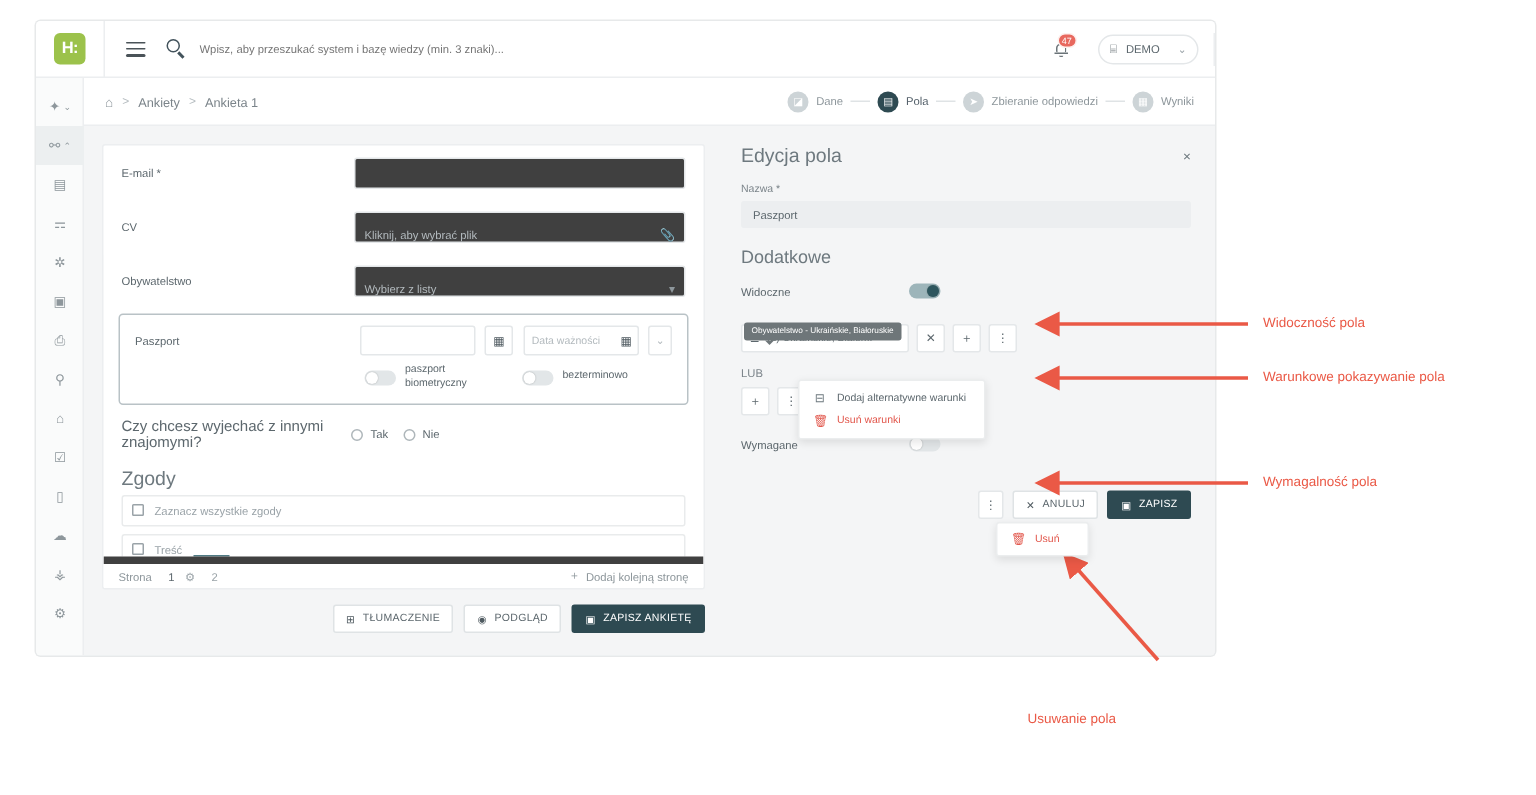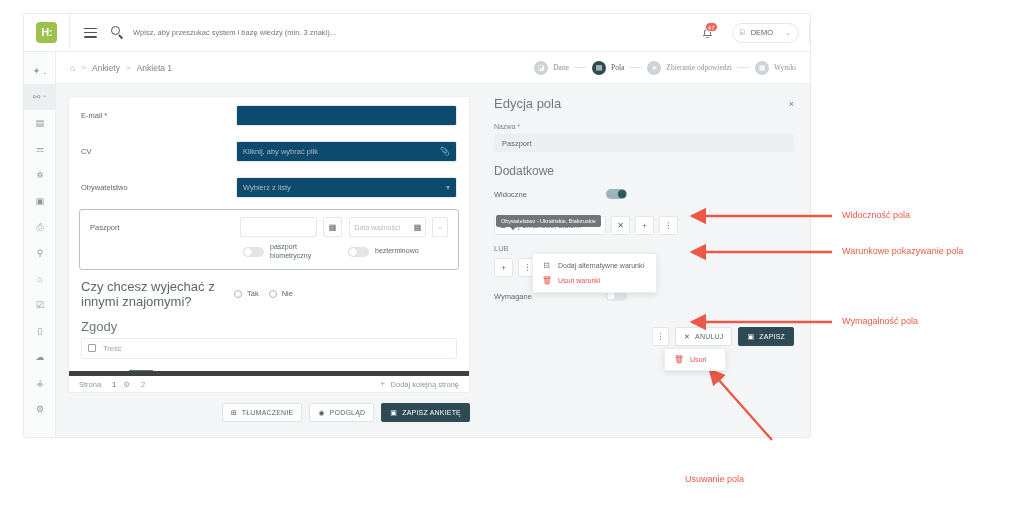--- a/index.html
+++ b/index.html
@@ -153,21 +153,21 @@
     width: 754px; height: 32px;
     background: #ffffff;
     border-bottom: 1px solid #eceef0;
     display: flex; align-items: center;
   }
   .crumbs { display: flex; align-items: center; gap: 6px; margin-left: 14px;
             font-size: 8.5px; color: #7b848a; }
   .crumbs .home { font-size: 9px; color:#8e979c; }
   .crumbs .sep { color: #b4bbbf; font-size: 8px; }
 
-  .steps { margin-left: auto; margin-right: 14px; display: flex; align-items: center; font-family: Liberation Serif, serif; }
+  .steps { margin-left: auto; margin-right: 14px; display: flex; align-items: center; }
   .step { display: flex; align-items: center; gap: 5px; }
   .step .circ {
     width: 14px; height: 14px; border-radius: 50%;
     background: #cdd4d7; color: #fff;
     display: flex; align-items: center; justify-content: center;
     font-size: 7px;
   }
   .step.active .circ { background: #2e4a52; }
   .step .lbl { font-size: 7.5px; color: #8d969b; }
   .step.active .lbl { color: #54606a; }
@@ -193,22 +193,22 @@
   }
   .frow {
     display: flex; align-items: center;
     padding: 0 12px;
     height: 36px;
   }
   .flabel { font-size: 7.5px; color: #5c676d; width: 155px; }
   .finput {
     flex: 1; height: 21px;
     border: 1px solid #e4e7e9; border-radius: 2px;
-    background: #0c4a6e;
-    display: flex; align-items: center;
+    background: #404040;
+    display: flex; align-items: flex-end;
     padding: 0 6px;
     font-size: 7.5px; color: #b3babe;
   }
   .finput .right-ic { margin-left: auto; color: #8e979c; font-size: 8px; }
 
   .paszport-box {
     margin: 4px 10px 0 10px;
     border: 1.4px solid #b9c2c6;
     border-radius: 3px;
     padding: 7px 2px 8px 2px;
@@ -244,21 +244,21 @@
   .toggle .knob {
     position: absolute; left: 1px; top: 1px;
     width: 8px; height: 8px; border-radius: 50%; background: #ffffff;
     box-shadow: 0 0 1px rgba(0,0,0,.3);
   }
   .toggle.on { background: #9db5ba; }
   .toggle.on .knob { left: 12px; background: #2e565e; }
   .tg-text { font-size: 7px; color: #5c676d; margin-left: 6px; line-height: 1.25; }
 
   .radio-row { display: flex; align-items: center; padding: 9px 12px 0 12px; }
-  .radio-row .q { font-size: 13px; color: #5c676d; width: 153px; }
+  .radio-row .q { font-size: 10px; color: #5c676d; width: 153px; }
   .radio { width: 8px; height: 8px; border: 1.2px solid #aeb6ba; border-radius: 50%; }
   .radio-lbl { font-size: 7.5px; color: #5c676d; margin: 0 10px 0 5px; text-align: center; }
 
   .zgody-h { font-size: 13px; color: #6e797f; padding: 10px 12px 4px 12px; font-weight: normal; }
   .zrow {
     margin: 0 12px 5px 12px; height: 21px;
     border: 1px solid #e9ebec; border-radius: 2px; background: #fff;
     display: flex; align-items: center; padding: 0 6px; gap: 7px;
   }
   .cbox { width: 8px; height: 8px; border: 1.2px solid #9aa3a8; border-radius: 1px; }
@@ -550,20 +550,24 @@
             <span class="q">Czy chcesz wyjechać z innymi znajomymi?</span>
             <span class="radio"></span>
             <span class="radio-lbl">Tak</span>
             <span class="radio"></span>
             <span class="radio-lbl">Nie</span>
           </div>
 
           <div class="zgody-h">Zgody</div>
           <div class="zrow">
             <span class="cbox"></span>
+            <span class="t">Zaznacz wszystkie zgody</span>
+          </div>
+          <div class="zrow">
+            <span class="cbox"></span>
             <span class="t">Treść</span>
           </div>
 
           <div class="tabline"></div>
           <div class="pagebar">
             <span>Strona</span>
             <span class="pg cur">1</span>
             <span class="pg" style="margin-left:7px">⚙</span>
             <span class="pg">2</span>
             <span class="addpg">

